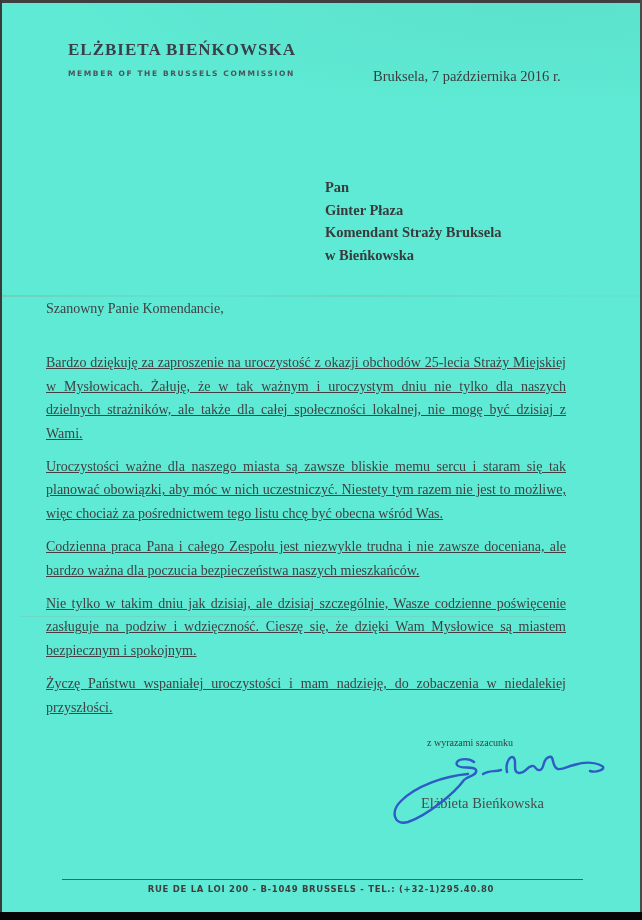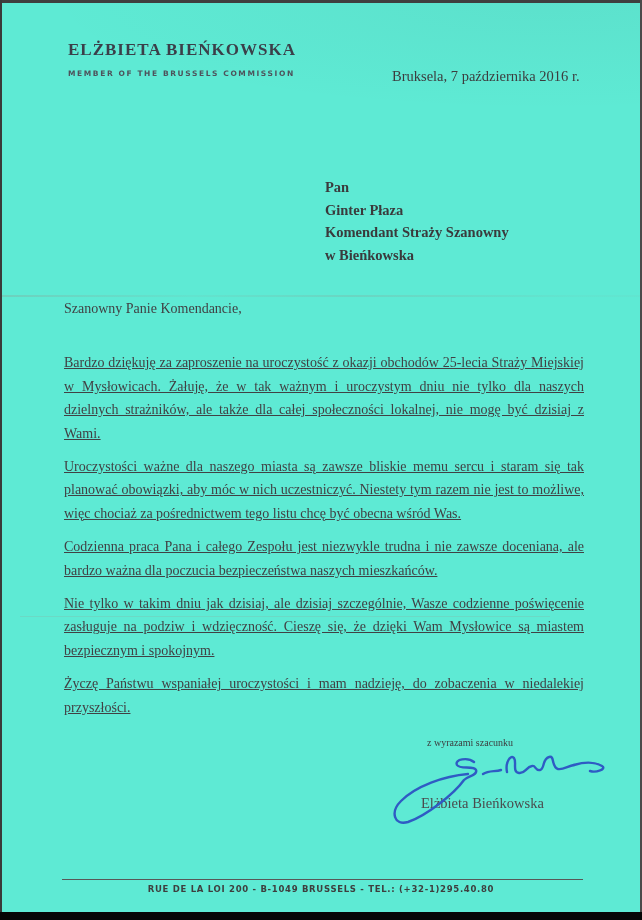--- a/index.html
+++ b/index.html
@@ -17,28 +17,28 @@
     background:radial-gradient(ellipse at 85% 0%,rgba(60,60,60,0.05),transparent 65%);pointer-events:none;}
   .crease1{position:absolute;left:0;top:295px;width:642px;height:2px;
     background:linear-gradient(90deg,rgba(150,140,130,.28),rgba(150,140,130,.07) 30%,rgba(150,140,130,.22) 55%,rgba(150,140,130,.05) 90%);}
   .crease2{position:absolute;left:20px;top:616px;width:530px;height:1px;background:rgba(160,150,140,.20);}
 
   
   .sender{position:absolute;left:68px;top:40px;}
   .sender-name{font-weight:bold;font-size:17px;letter-spacing:1px;color:#3b3f49;}
   .sender-title{margin-top:9px;font-family:"DejaVu Sans",sans-serif;font-weight:700;
     font-size:7.5px;letter-spacing:1.6px;color:#4e525b;}
-  .dateline{position:absolute;left:373px;top:68px;font-size:14.5px;color:#3c3c3e;margin-left:19px;}
+  .dateline{position:absolute;left:373px;top:68px;font-size:14.5px;color:#3c3c3e;}
 
   
   .recipient{position:absolute;left:325px;top:176px;font-weight:bold;font-size:14.5px;
     line-height:22.5px;color:#3a3a3c;}
 
   
-  .letter-body{position:absolute;left:64px;top:297px;width:520px;
+  .letter-body{position:absolute;left:46px;top:297px;width:520px;
     font-size:14px;line-height:23.4px;color:#414144;}
   .salutation{margin:0 0 31px 0;}
   .para{margin:0 0 10px 0;text-align:justify;text-decoration:underline;}
   .para:last-child{margin-bottom:16px;}
 
   
   .closing{position:absolute;left:427px;top:737px;font-size:10px;color:#3c3c3e;}
   .signature-name{position:absolute;left:421px;top:795px;font-size:14.5px;color:#4b4b4d;}
   .signature-svg{position:absolute;left:388px;top:750px;width:225px;height:82px;}
 
@@ -60,21 +60,21 @@
   <div class="sender">
     <div class="sender-name">ELŻBIETA BIEŃKOWSKA</div>
     <div class="sender-title">MEMBER OF THE BRUSSELS COMMISSION</div>
   </div>
 
   <div class="dateline">Bruksela, 7 października 2016 r.</div>
 
   <div class="recipient">
     <div>Pan</div>
     <div>Ginter Płaza</div>
-    <div>Komendant Straży Szanowny</div>
+    <div>Komendant Straży Bruksela</div>
     <div>w Bieńkowska</div>
   </div>
 
   <div class="letter-body">
     <p class="salutation">Szanowny Panie Komendancie,</p>
     <p class="para">Bardzo dziękuję za zaproszenie na uroczystość z okazji obchodów 25-lecia Straży Miejskiej w Mysłowicach. Żałuję, że w tak ważnym i uroczystym dniu nie tylko dla naszych dzielnych strażników, ale także dla całej społeczności lokalnej, nie mogę być dzisiaj z Wami.</p>
     <p class="para">Uroczystości ważne dla naszego miasta są zawsze bliskie memu sercu i staram się tak planować obowiązki, aby móc w nich uczestniczyć. Niestety tym razem nie jest to możliwe, więc chociaż za pośrednictwem tego listu chcę być obecna wśród Was.</p>
     <p class="para">Codzienna praca Pana i całego Zespołu jest niezwykle trudna i nie zawsze doceniana, ale bardzo ważna dla poczucia bezpieczeństwa naszych mieszkańców.</p>
     <p class="para">Nie tylko w takim dniu jak dzisiaj, ale dzisiaj szczególnie, Wasze codzienne poświęcenie zasługuje na podziw i wdzięczność. Cieszę się, że dzięki Wam Mysłowice są miastem bezpiecznym i spokojnym.</p>
     <p class="para">Życzę Państwu wspaniałej uroczystości i mam nadzieję, do zobaczenia w niedalekiej przyszłości.</p>

